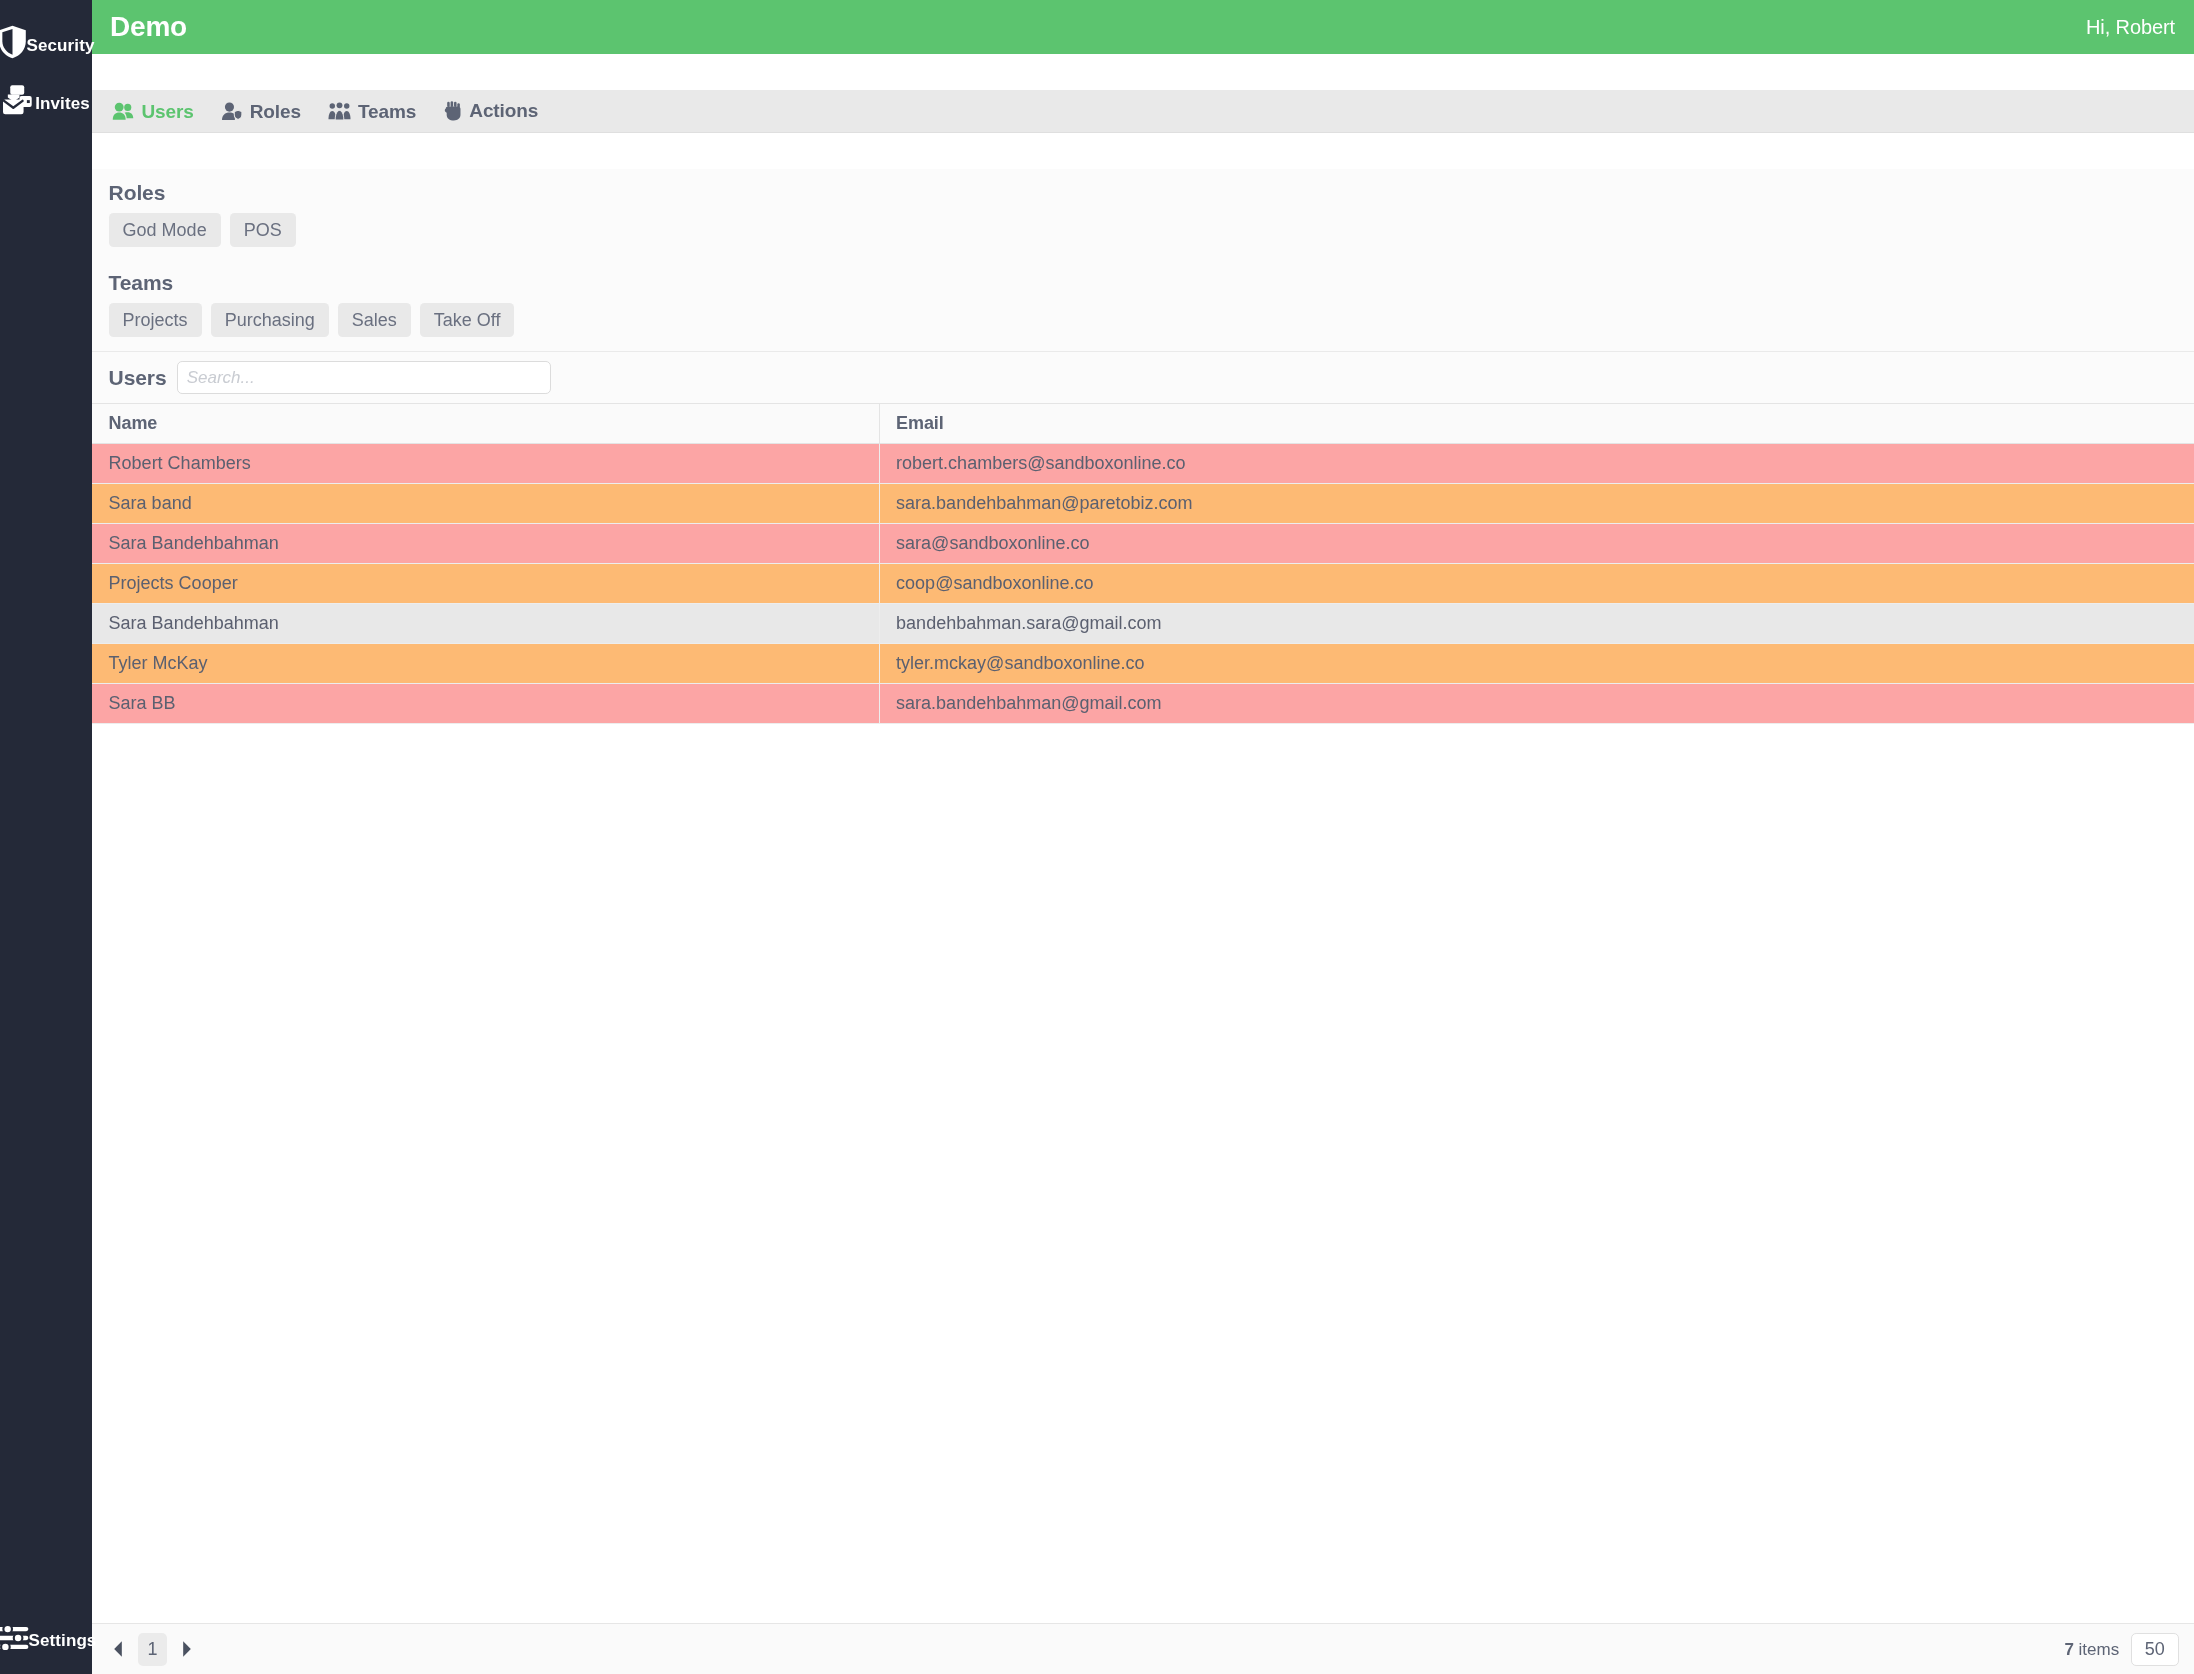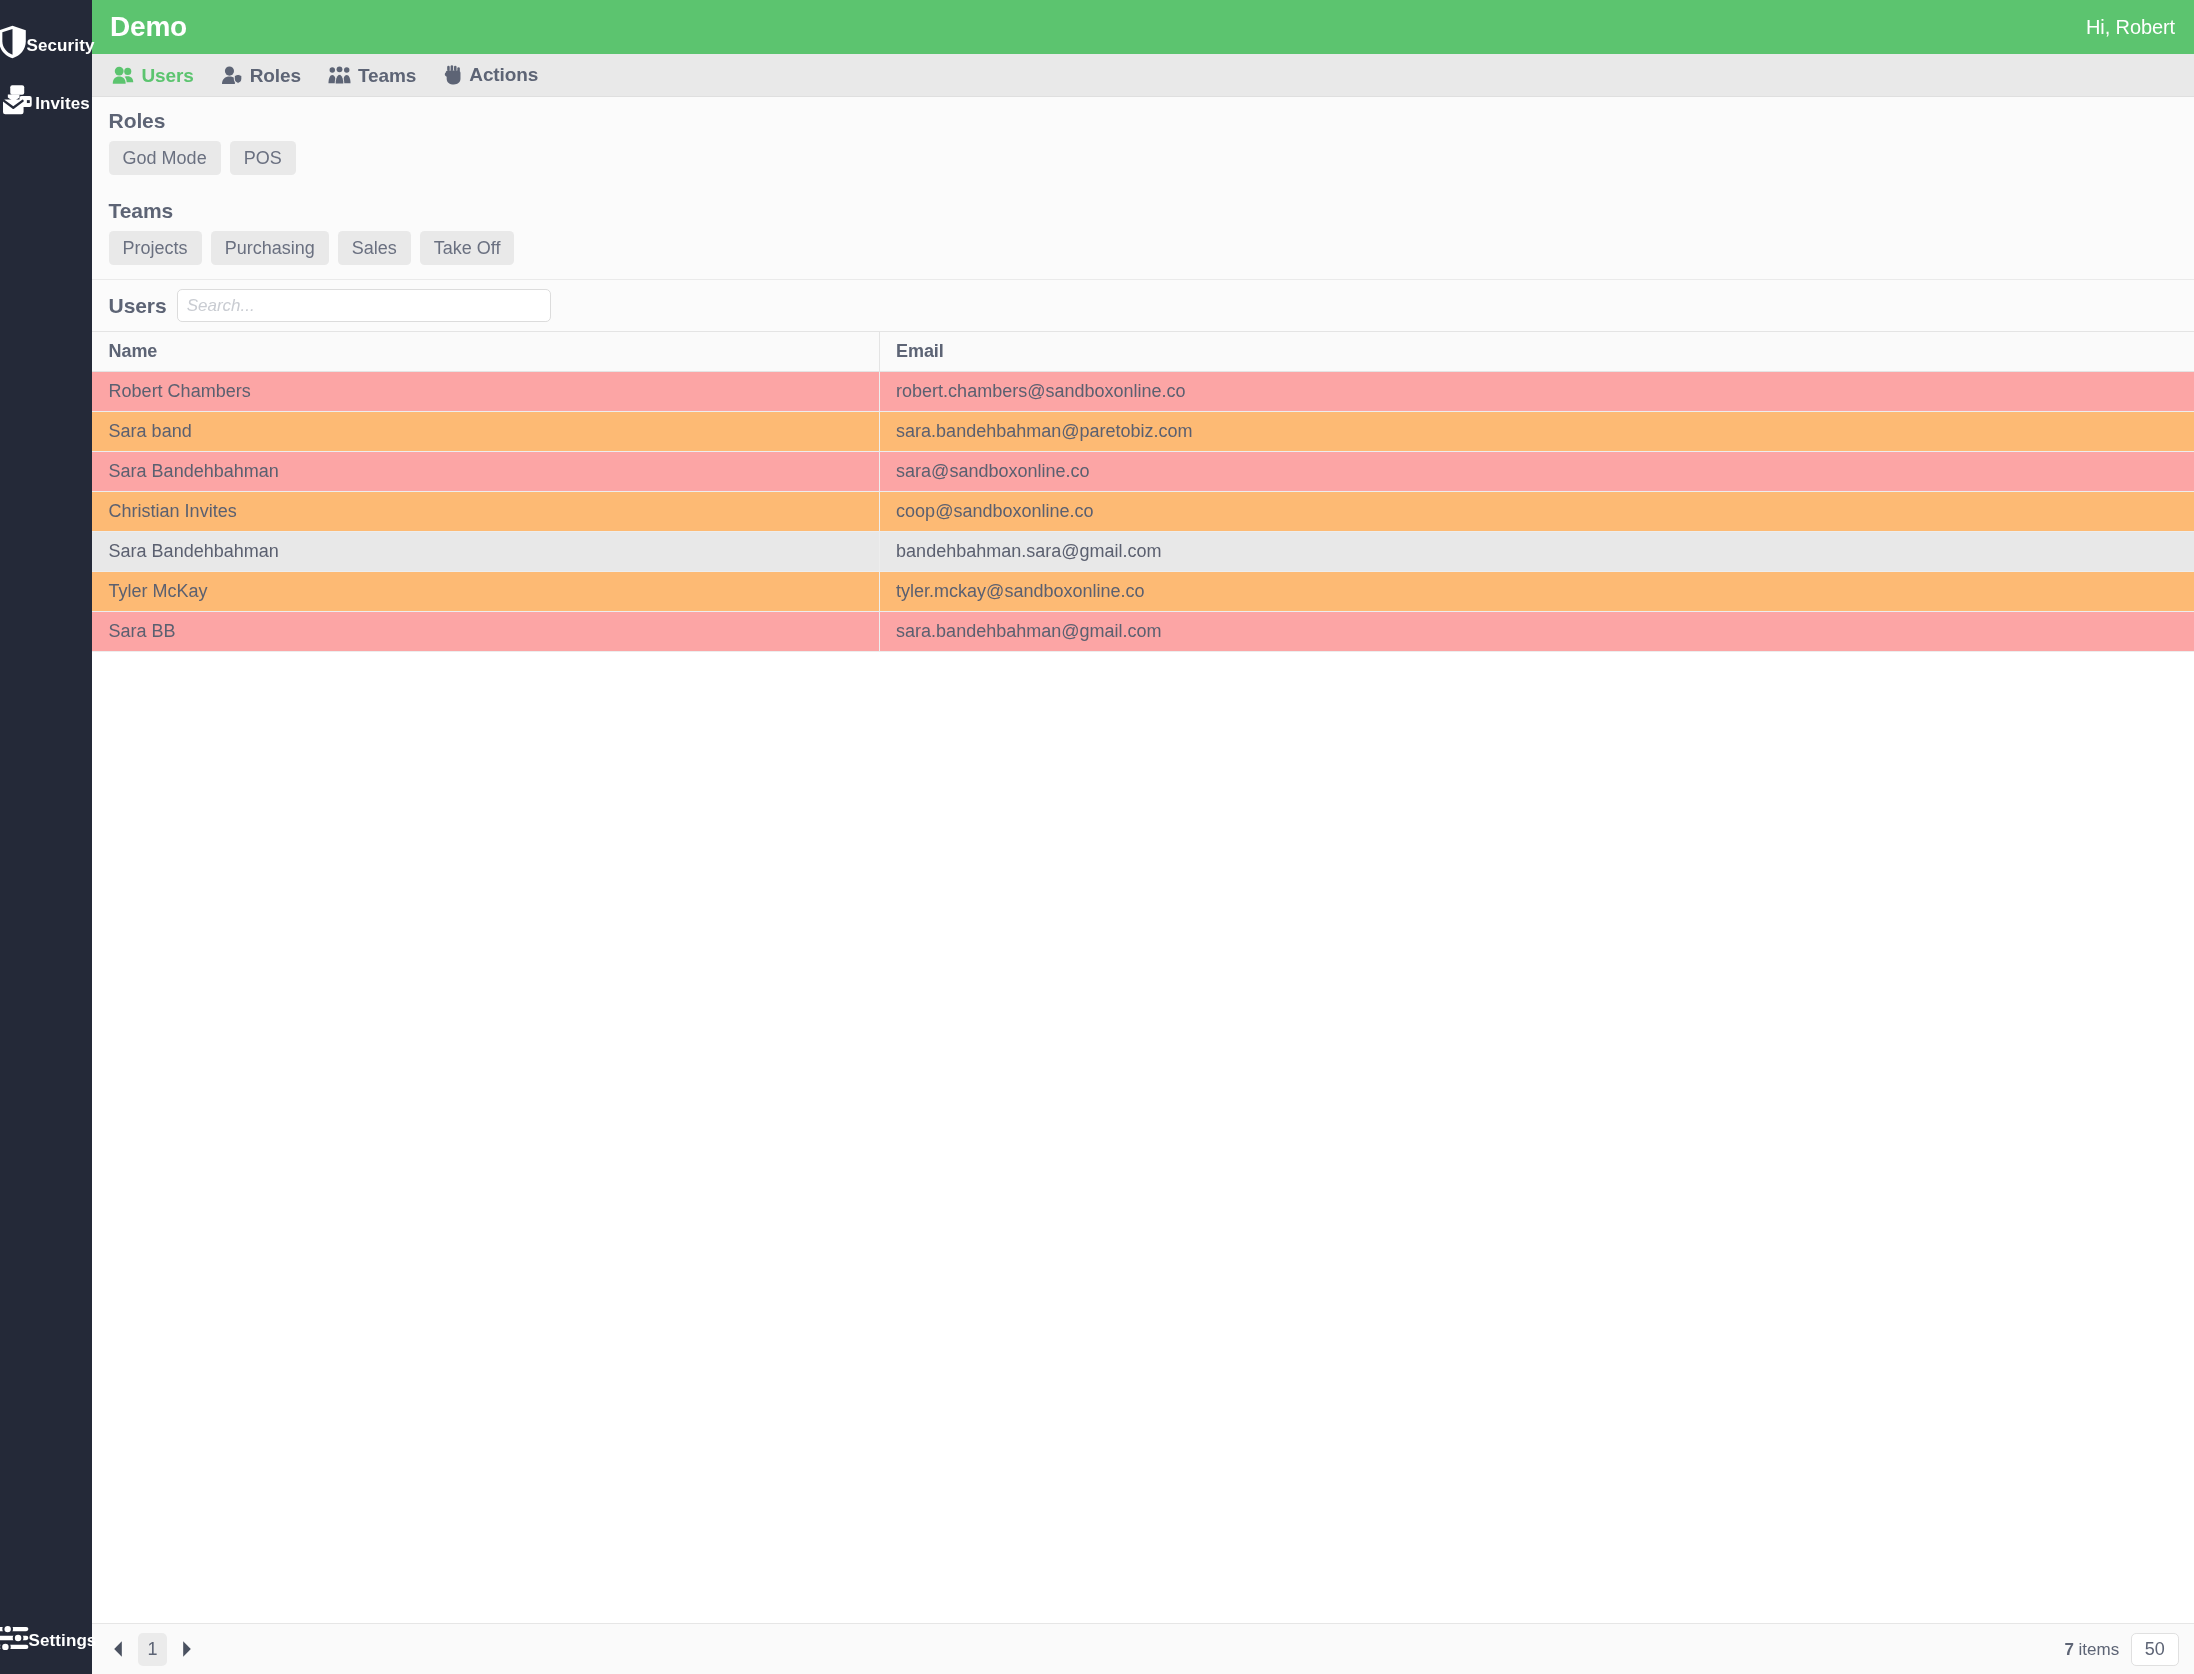--- a/index.html
+++ b/index.html
@@ -55,20 +55,21 @@
   .rail-spacer { flex: 1 1 auto; }
   .rail-bottom { padding-bottom: 16.6px; }
 
   
   .main {
     flex: 1 1 auto;
     display: flex;
     flex-direction: column;
     min-width: 0;
     background: #ffffff;
+    gap: 36px;
   }
 
   
   .topbar {
     height: 54px;
     flex: 0 0 54px;
     background: #5cc46f;
     display: flex;
     align-items: center;
     justify-content: space-between;
@@ -445,21 +446,21 @@
             </tr>
             <tr class="row-odd">
               <td class="col-name">Sara band</td>
               <td class="col-email">sara.bandehbahman@paretobiz.com</td>
             </tr>
             <tr class="row-even">
               <td class="col-name">Sara Bandehbahman</td>
               <td class="col-email">sara@sandboxonline.co</td>
             </tr>
             <tr class="row-odd">
-              <td class="col-name">Christian Invites</td>
+              <td class="col-name">Projects Cooper</td>
               <td class="col-email">coop@sandboxonline.co</td>
             </tr>
             <tr class="row-hl">
               <td class="col-name">Sara Bandehbahman</td>
               <td class="col-email">bandehbahman.sara@gmail.com</td>
             </tr>
             <tr class="row-odd">
               <td class="col-name">Tyler McKay</td>
               <td class="col-email">tyler.mckay@sandboxonline.co</td>
             </tr>

